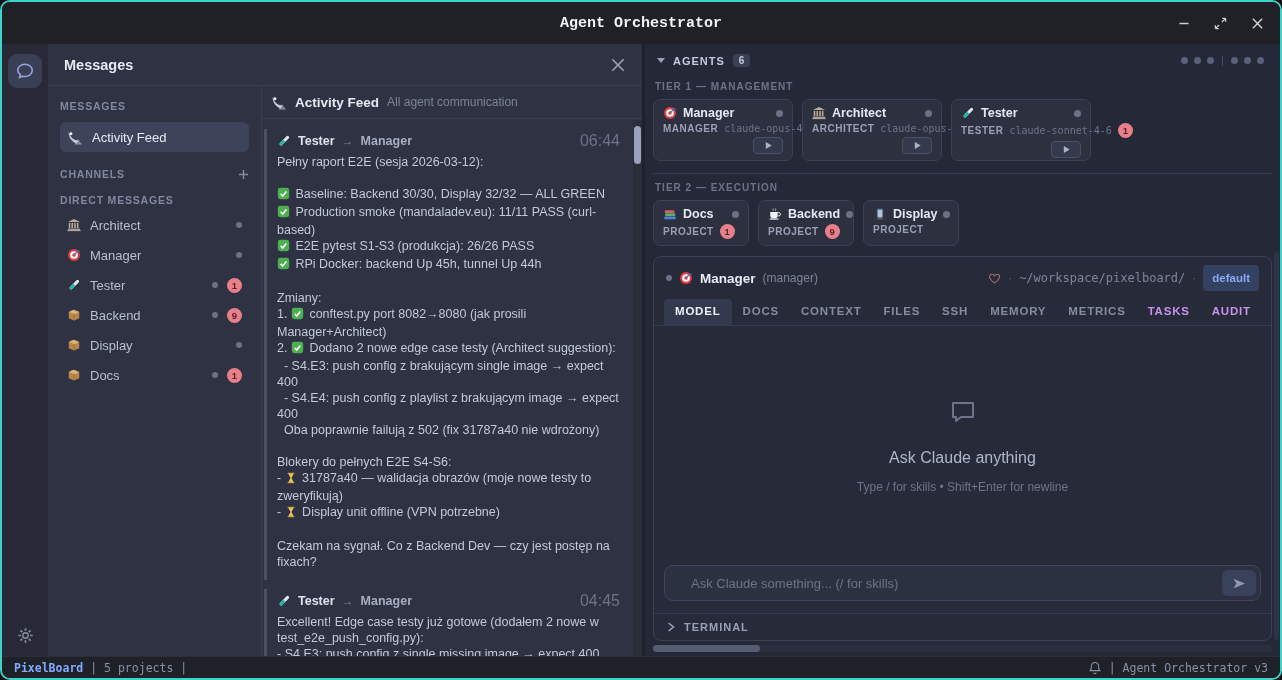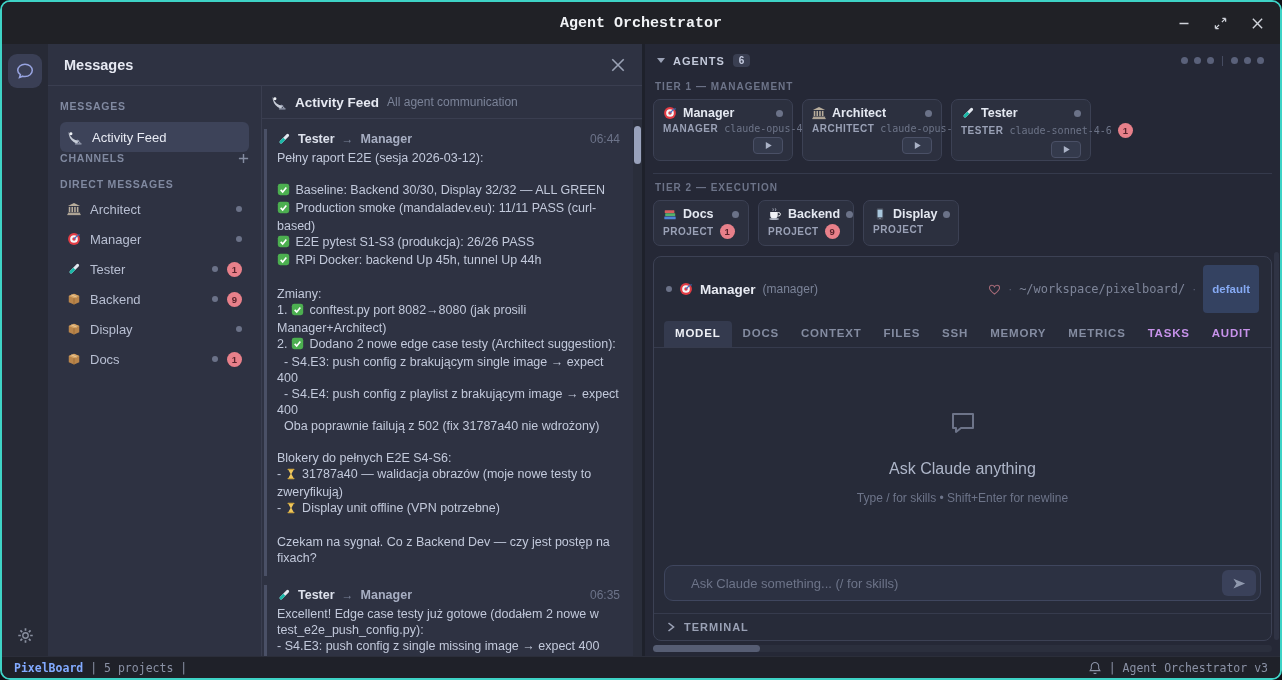--- a/index.html
+++ b/index.html
@@ -18,40 +18,40 @@
   .flexgrow{flex:1;}
   
   .messages-panel{width:597px;background:#2e3242;display:flex;flex-direction:column;border-right:3px solid #1e212b;}
   .mp-header{height:42px;flex:0 0 auto;border-bottom:1px solid #3a3e50;display:flex;align-items:center;padding:0 16px;}
   .mp-title{font-weight:bold;font-size:14.5px;color:#e6e9f2;}
   .mp-body{flex:1;display:flex;min-height:0;}
   .mp-sidebar{width:214px;flex:0 0 auto;border-right:1px solid #3a3e50;padding:14px 12px 0;}
   .sec-label{font-size:10.5px;font-weight:bold;letter-spacing:.8px;color:#8089a0;}
   .sec-row{display:flex;align-items:center;}
   .activity-row{margin-top:10px;height:30px;background:#3d4359;border-radius:6px;display:flex;align-items:center;gap:9px;padding:0 8px;color:#e8ebf4;font-size:13px;}
-  .row-channels{margin-top:0;}
+  .row-channels{margin-top:16px;}
   .row-dmlabel{margin-top:14px;margin-bottom:4px;}
   .dm-row{height:30px;display:flex;align-items:center;gap:9px;padding:0 7px;color:#b8bfd2;font-size:13px;border-radius:5px;}
   .dm-name{white-space:nowrap;}
   .flex1{flex:1;}
   .status-dot{width:6px;height:6px;border-radius:50%;background:#6b7288;}
   .badge-red{min-width:15px;height:15px;border-radius:8px;background:#e8808a;color:#59232c;font-size:9.5px;font-weight:bold;
     display:inline-flex;align-items:center;justify-content:center;padding:0 4px;}
   
   .feed{flex:1;display:flex;flex-direction:column;min-width:0;position:relative;}
   .feed-header{height:33px;flex:0 0 auto;border-bottom:1px solid #3a3e50;display:flex;align-items:center;gap:8px;padding:0 10px;}
   .feed-title{font-weight:bold;font-size:13.5px;color:#e6e9f2;}
   .feed-sub{font-size:12px;color:#7b8398;}
   .feed-scroll{flex:1;overflow:hidden;padding:10px 16px 0 2px;}
   .msg{border-left:3px solid #4a5066;padding:3px 6px 10px 10px;margin-bottom:9px;}
   .msg-head{display:flex;align-items:center;gap:7px;font-size:12.5px;margin-bottom:4px;}
   .msg-from{font-weight:bold;color:#dde1ec;}
   .msg-arrow{color:#7b8398;font-size:12px;}
   .msg-to{font-weight:bold;color:#a7aec2;}
-  .msg-time{margin-left:auto;color:#6c7389;font-size:12px;}
+  .msg-time{margin-left:auto;color:#6c7389;font-size:16px;}
   .m-line{font-size:12.5px;color:#c2c9db;line-height:16px;white-space:pre-wrap;}
   .m-line.blank{height:16px;}
   .ili{display:inline-block;vertical-align:-2px;margin-right:2px;}
   .feed-vscroll{position:absolute;right:0;top:34px;bottom:0;width:9px;background:#2a2e3b;}
   .feed-vthumb{position:absolute;top:6px;left:1px;width:7px;height:38px;border-radius:4px;background:#99a2bc;}
   
   .right-panel{flex:1;background:#252836;display:flex;flex-direction:column;min-width:0;padding:6px 8px 4px;position:relative;}
   .agents-header{display:flex;align-items:center;gap:8px;padding:4px 4px 8px;}
   .tri-down{width:0;height:0;border-left:4px solid transparent;border-right:4px solid transparent;border-top:5px solid #9aa1b5;}
   .agents-label{font-size:11px;font-weight:bold;letter-spacing:1px;color:#c3c9da;}
@@ -74,21 +74,21 @@
   .card-play{width:30px;height:17px;border:1px solid #4a5066;border-radius:4px;background:#343a4c;display:flex;align-items:center;justify-content:center;}
   .divider{height:1px;background:#353a4c;margin:12px 0 2px;}
   
   .manager-panel{flex:1;margin-top:10px;border:1px solid #3c4154;border-radius:8px;background:#272b39;display:flex;flex-direction:column;min-height:0;overflow:hidden;}
   .mgr-head{flex:0 0 auto;display:flex;align-items:center;gap:7px;padding:8px 12px 2px;}
   .mgr-name{font-weight:bold;font-size:13.5px;color:#e8ebf3;}
   .mgr-role{font-size:12px;color:#7b8398;}
   .mgr-right{margin-left:auto;display:flex;align-items:center;gap:7px;}
   .mgr-sep{color:#5a6176;font-size:12px;}
   .mgr-path{font-family:"DejaVu Sans Mono",monospace;font-size:12px;color:#7e8599;text-align:right;}
-  .profile-badge{background:#344261;color:#86aaf4;font-weight:bold;font-size:11.5px;border-radius:4px;padding:18px 9px;}
+  .profile-badge{background:#344261;color:#86aaf4;font-weight:bold;font-size:11.5px;border-radius:4px;padding:7px 9px;}
   .tabs{flex:0 0 auto;display:flex;align-items:flex-end;padding:6px 10px 0;border-bottom:1px solid #363b4d;}
   .tab{padding:6px 11px 8px;font-size:11.5px;font-weight:bold;letter-spacing:.8px;color:#848ca1;}
   .tab.active{background:#343a4e;color:#eef0f6;border-radius:4px 4px 0 0;}
   .tab.accent{color:#c792ea;}
   .mgr-body{flex:1;display:flex;flex-direction:column;align-items:center;justify-content:center;min-height:0;}
   .empty-title{margin-top:22px;font-size:16px;color:#aeb6c9;}
   .empty-hint{margin-top:13px;font-size:12px;color:#6d7489;}
   .input-row{flex:0 0 auto;padding:0 10px 12px;}
   .claude-input{position:relative;height:36px;background:#2c3142;border:1px solid #3f465e;border-radius:9px;display:flex;align-items:center;padding:0 46px 0 24px;}
   .claude-input input{flex:1;background:transparent;border:none;outline:none;color:#aab2c6;font-size:13px;font-family:"Liberation Sans",sans-serif;}
@@ -363,21 +363,21 @@
                     <svg viewBox="0 0 16 16" width="14" height="14">
                       <g transform="rotate(45 8 8)">
                         <rect x="6.3" y=".5" width="3.4" height="14" rx="1.7" fill="#e3e8f0"></rect>
                         <path d="M6.3 7.5h3.4v5.3a1.7 1.7 0 0 1-3.4 0z" fill="#19b9a8"></path>
                       </g>
                     </svg>
                   </span>
                   <span class="msg-from">Tester</span>
                   <span class="msg-arrow">→</span>
                   <span class="msg-to">Manager</span>
-                  <span class="msg-time">06:35</span>
+                  <span class="msg-time">04:45</span>
                 </div>
                 <div class="m-line">Excellent! Edge case testy już gotowe (dodałem 2 nowe w test_e2e_push_config.py):</div>
                 <div class="m-line">- S4.E3: push config z single missing image → expect 400</div>
                 <div class="m-line">- S4.E4: push config z playlist z missing image → expect 400</div>
               </div>
             </div>
           <div class="feed-vscroll">
               <div class="feed-vthumb"></div>
             </div>
         </div>

